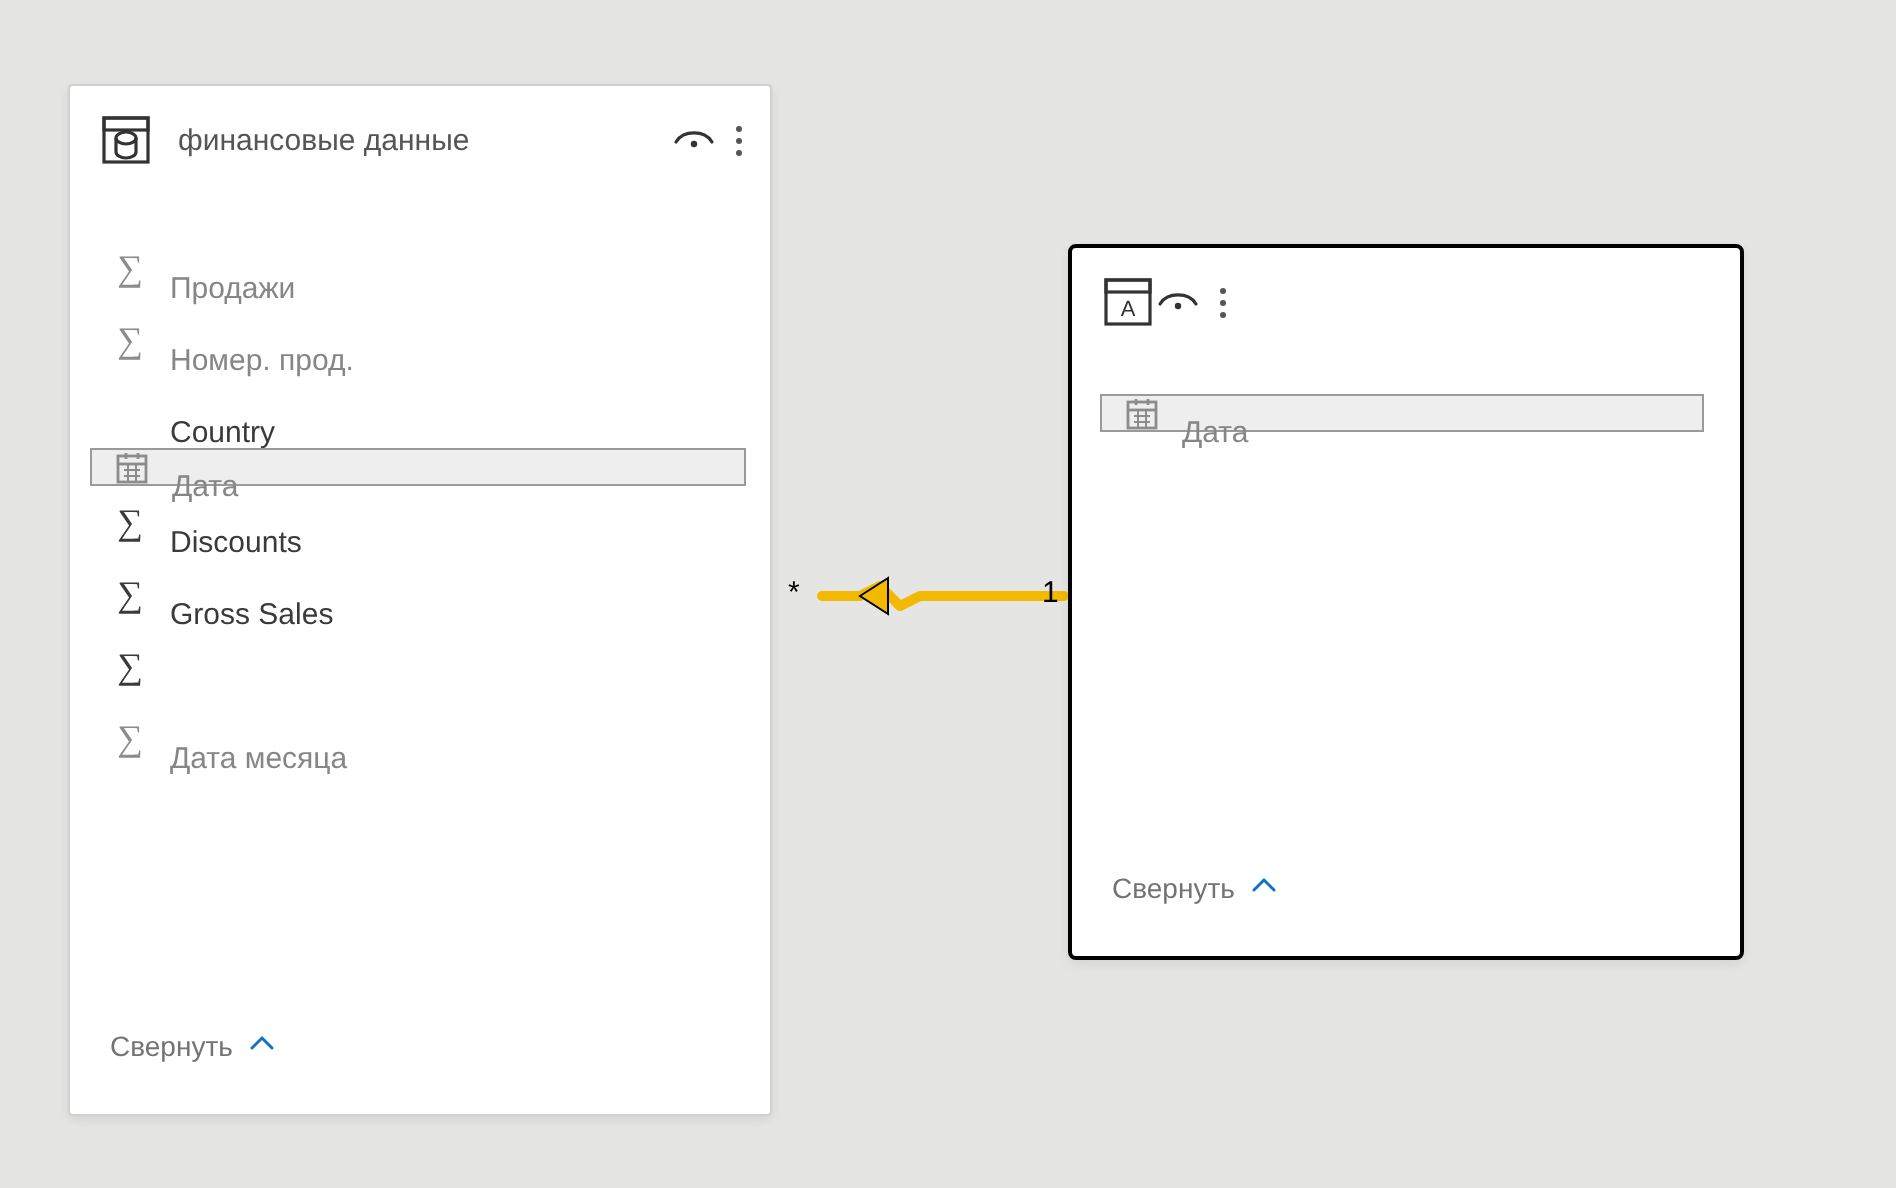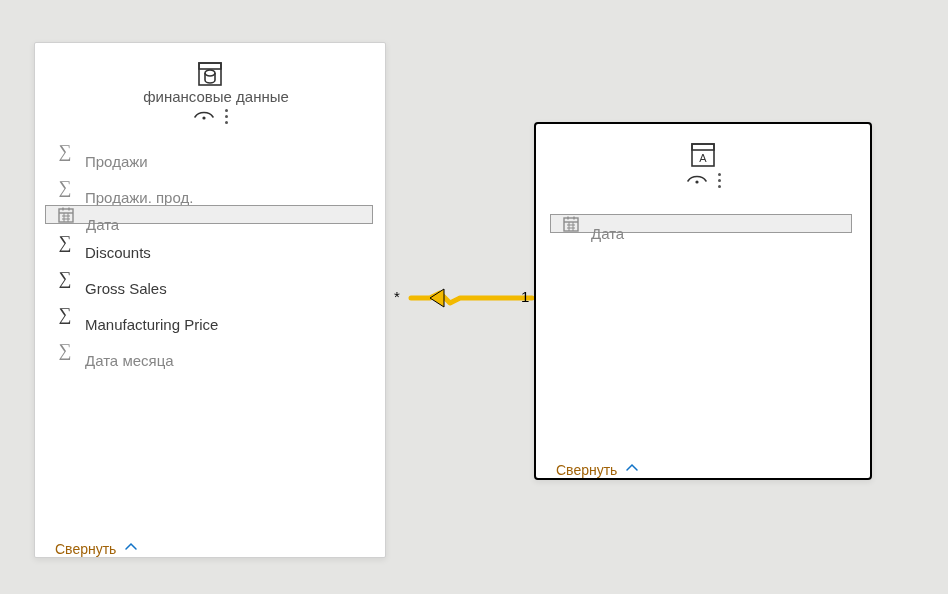--- a/index.html
+++ b/index.html
@@ -27,23 +27,22 @@
   }
   .card.active {
     border: 2px solid #000;
     border-radius: 4px;
   }
 
   .card-header {
     height: 54px;
     display: flex;
     align-items: center;
-    padding: 17px 14px 0 14px;
+    padding: 0 14px 0 14px;
     border-bottom: 1px solid transparent;
-    flex-direction: column;
   }
   .card-header .title {
     flex: 1;
     font-size: 15px;
     color: #555;
     margin-left: 12px;
   }
   .card.active .card-header .title {
     color: #666;
   }
@@ -116,24 +115,24 @@
   }
   .field-row.dim .sigma { color: #8c8c8c; }
 
   
   .cal-icon svg { display:block; }
 
   
   .card-footer {
     height: 42px;
     display: flex;
-    align-items: flex-end;
+    align-items: flex-start;
     padding-left: 20px;
     font-size: 14px;
-    color: #a16207;
+    color: #737373;
   }
   .card-footer .chev {
     margin-left: 8px;
     display: inline-block;
   }
 
   
   .rel-layer {
     position: absolute;
     left: 0; top: 0;
@@ -196,21 +195,25 @@
         <div class="field-row dim">
           <span class="icon-slot">
             <span class="sigma">∑</span>
           </span>
           <span class="label">Продажи</span>
         </div>
         <div class="field-row dim">
           <span class="icon-slot">
             <span class="sigma">∑</span>
           </span>
-          <span class="label">Продажи. прод.</span>
+          <span class="label">Номер. прод.</span>
+        </div>
+        <div class="field-row">
+          <span class="icon-slot"></span>
+          <span class="label">Country</span>
         </div>
         <div class="field-row dim selected">
           <span class="icon-slot cal-icon">
       <svg width="18" height="18" viewBox="0 0 18 18">
         <rect x="2" y="3" width="14" height="13" fill="none" stroke="#8c8c8c" stroke-width="1.4"></rect>
         <line x1="2" y1="7" x2="16" y2="7" stroke="#8c8c8c" stroke-width="1.4"></line>
         <line x1="6" y1="1.5" x2="6" y2="4.5" stroke="#8c8c8c" stroke-width="1.4"></line>
         <line x1="12" y1="1.5" x2="12" y2="4.5" stroke="#8c8c8c" stroke-width="1.4"></line>
         <line x1="5" y1="10" x2="13" y2="10" stroke="#8c8c8c" stroke-width="1"></line>
         <line x1="5" y1="13" x2="13" y2="13" stroke="#8c8c8c" stroke-width="1"></line>
@@ -229,21 +232,20 @@
         <div class="field-row">
           <span class="icon-slot">
             <span class="sigma">∑</span>
           </span>
           <span class="label">Gross Sales</span>
         </div>
         <div class="field-row">
           <span class="icon-slot">
             <span class="sigma">∑</span>
           </span>
-          <span class="label">Manufacturing Price</span>
         </div>
         <div class="field-row dim">
           <span class="icon-slot">
             <span class="sigma">∑</span>
           </span>
           <span class="label">Дата месяца</span>
         </div>
       </div>
   </div>
 

